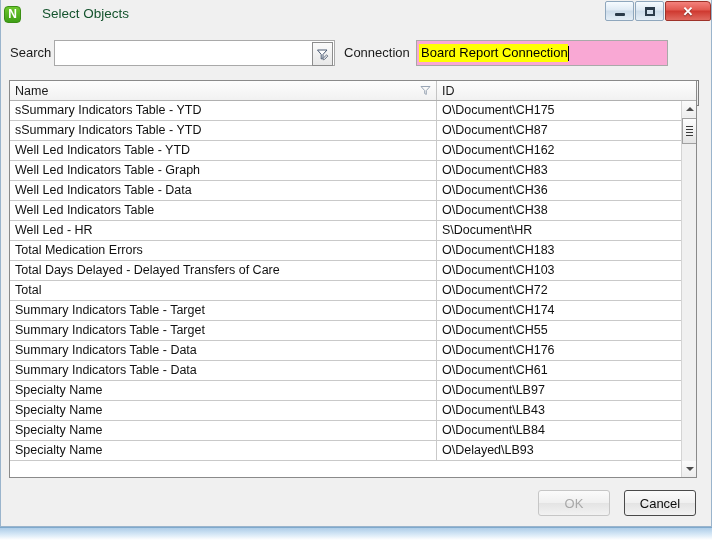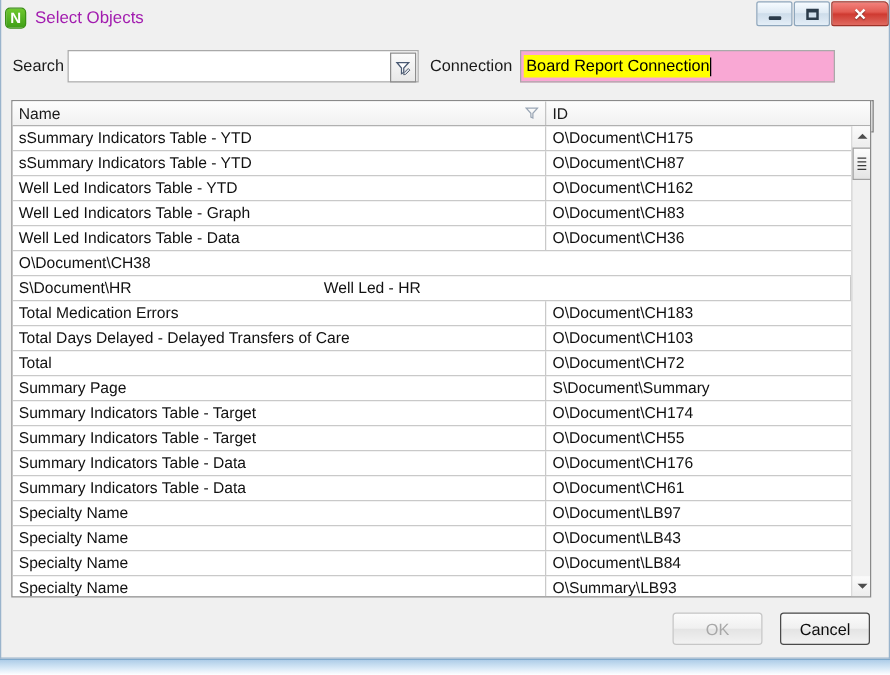--- a/index.html
+++ b/index.html
@@ -58,21 +58,21 @@
     width: 17px; height: 17px; margin-left: 3px; margin-top: 1px;
     background: linear-gradient(to bottom, #6ec82e, #3f9f16);
     border-radius: 4px;
     border: 1px solid #3b8f14;
     color: #fff; font-size: 12px; font-weight: bold;
     display: flex; align-items: center; justify-content: center;
     line-height: 1;
     flex: 0 0 auto;
   }
   #dialog-title {
-    margin-left: 7px; font-size: 13.5px; color: #a21caf;
+    margin-left: 21px; font-size: 13.5px; color: #14532d;
     white-space: nowrap;
   }
   #winbuttons {
     position: absolute; right: 2px; top: 1px;
     display: flex; align-items: center;
   }
   .winbtn {
     width: 29px; height: 20px;
     border: 1px solid #8fa7bd;
     background: linear-gradient(to bottom, #f6fbff 0%, #dfeaf4 45%, #cddcea 50%, #e4eef7 100%);
@@ -318,43 +318,40 @@
         </div>
         <div class="row">
           <div class="cell cell-name">Well Led Indicators Table - Graph</div>
           <div class="cell cell-id">O\Document\CH83</div>
         </div>
         <div class="row">
           <div class="cell cell-name">Well Led Indicators Table - Data</div>
           <div class="cell cell-id">O\Document\CH36</div>
         </div>
         <div class="row">
+          <div class="cell cell-name">Well Led Indicators Table</div>
           <div class="cell cell-id">O\Document\CH38</div>
         </div>
         <div class="row">
+          <div class="cell cell-name">Well Led - HR</div>
           <div class="cell cell-id">S\Document\HR</div>
-          <div class="cell cell-name">Well Led - HR</div>
         </div>
         <div class="row">
           <div class="cell cell-name">Total Medication Errors</div>
           <div class="cell cell-id">O\Document\CH183</div>
         </div>
         <div class="row">
           <div class="cell cell-name">Total Days Delayed - Delayed Transfers of Care</div>
           <div class="cell cell-id">O\Document\CH103</div>
         </div>
         <div class="row">
           <div class="cell cell-name">Total</div>
           <div class="cell cell-id">O\Document\CH72</div>
         </div>
         <div class="row">
-          <div class="cell cell-name">Summary Page</div>
-          <div class="cell cell-id">S\Document\Summary</div>
-        </div>
-        <div class="row">
           <div class="cell cell-name">Summary Indicators Table - Target</div>
           <div class="cell cell-id">O\Document\CH174</div>
         </div>
         <div class="row">
           <div class="cell cell-name">Summary Indicators Table - Target</div>
           <div class="cell cell-id">O\Document\CH55</div>
         </div>
         <div class="row">
           <div class="cell cell-name">Summary Indicators Table - Data</div>
           <div class="cell cell-id">O\Document\CH176</div>
@@ -370,21 +367,21 @@
         <div class="row">
           <div class="cell cell-name">Specialty Name</div>
           <div class="cell cell-id">O\Document\LB43</div>
         </div>
         <div class="row">
           <div class="cell cell-name">Specialty Name</div>
           <div class="cell cell-id">O\Document\LB84</div>
         </div>
         <div class="row">
           <div class="cell cell-name">Specialty Name</div>
-          <div class="cell cell-id">O\Summary\LB93</div>
+          <div class="cell cell-id">O\Delayed\LB93</div>
         </div>
       </div>
 
     <div id="vscroll">
       <div class="sb-arrow" id="sb-up">
         <span class="tri tri-up"></span>
       </div>
       <div id="sb-thumb">
         <div id="sb-grip">
           <div></div>

